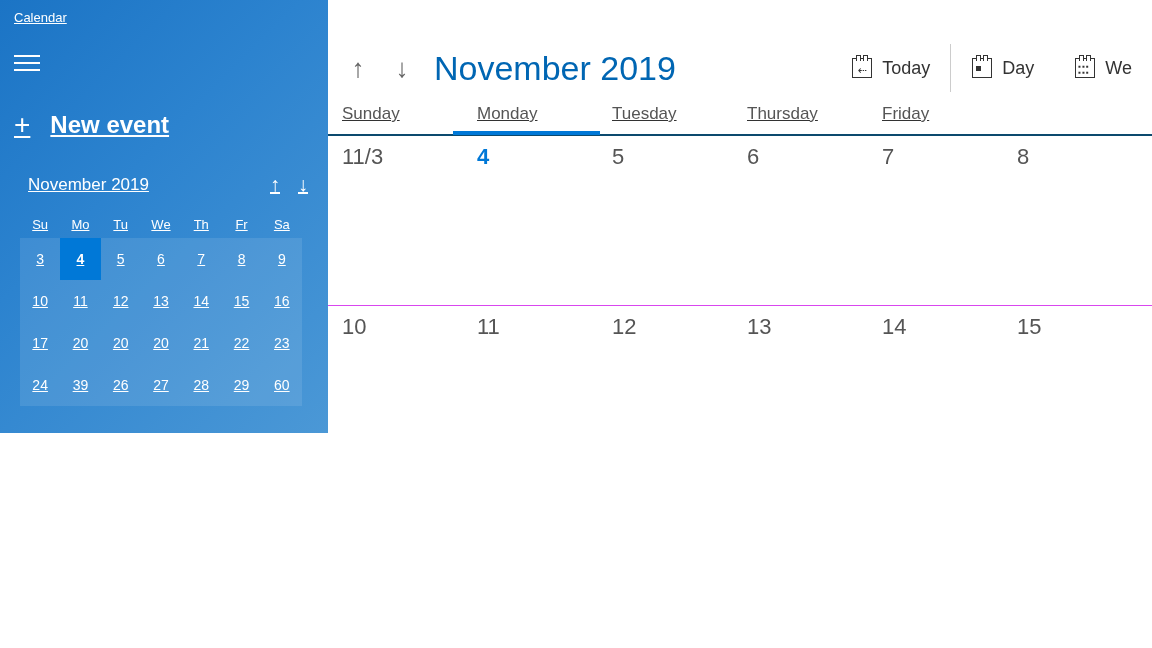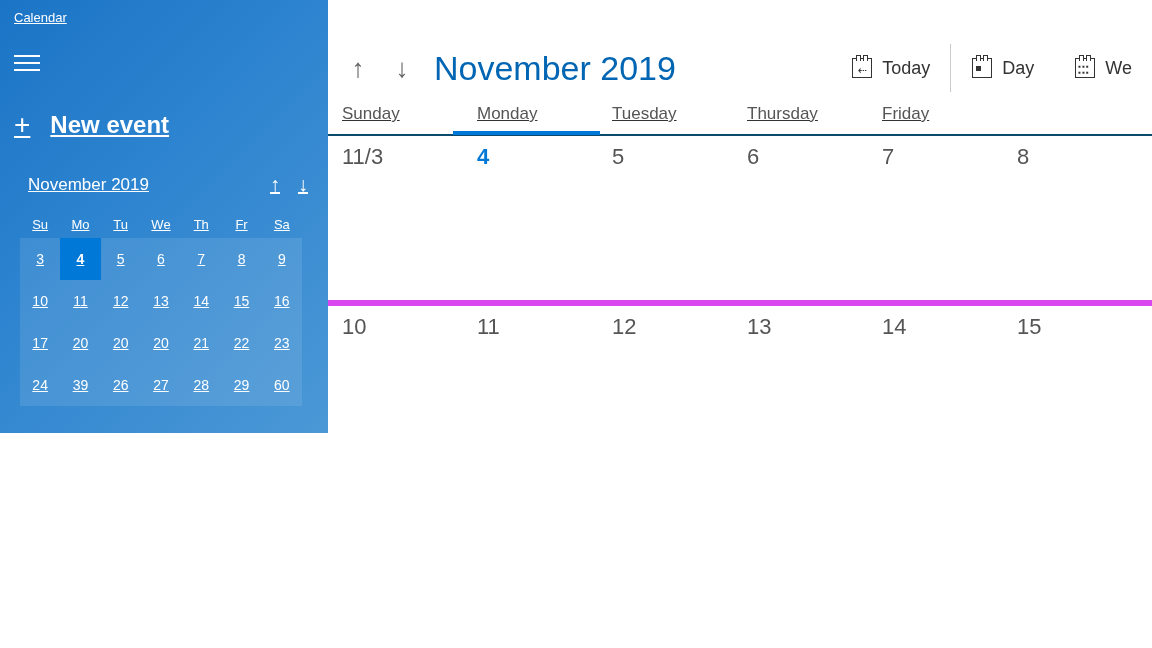--- a/index.html
+++ b/index.html
@@ -77,21 +77,21 @@
   .cal-icon .arrow-inner { font-size: 11px; line-height: 12px; text-align: center; }
   .cal-icon .dot-square { width: 5px; height: 5px; background: #333; margin: 2px 0 0 1px; }
 
   .weekday-row { display: flex; border-bottom: 2px solid #0c4a6e; height: 40px; text-decoration: underline; }
   .weekday {
     width: 135px; padding: 8px 0 8px 14px; font-size: 17px; color: #555; position: relative;
   }
   .weekday.today-col::after {
     content: ""; position: absolute; left: -10px; right: -2px; bottom: -1px; height: 4px; background: #0078d7;
   }
-  .grid-row { display: flex; border-bottom: 6px solid #d946ef; height: 170px; }
+  .grid-row { display: flex; border-bottom: 1px solid #d946ef; height: 170px; }
   .grid-cell {
     width: 135px; padding: 8px 0 0 14px; font-size: 22px; color: #555; border-right: 1px solid transparent;
   }
   .grid-cell.today-cell { color: #0078d7; font-weight: 700; }
 </style>
 </head>
 <body>
 
 <div class="app">
   <div class="sidebar">

